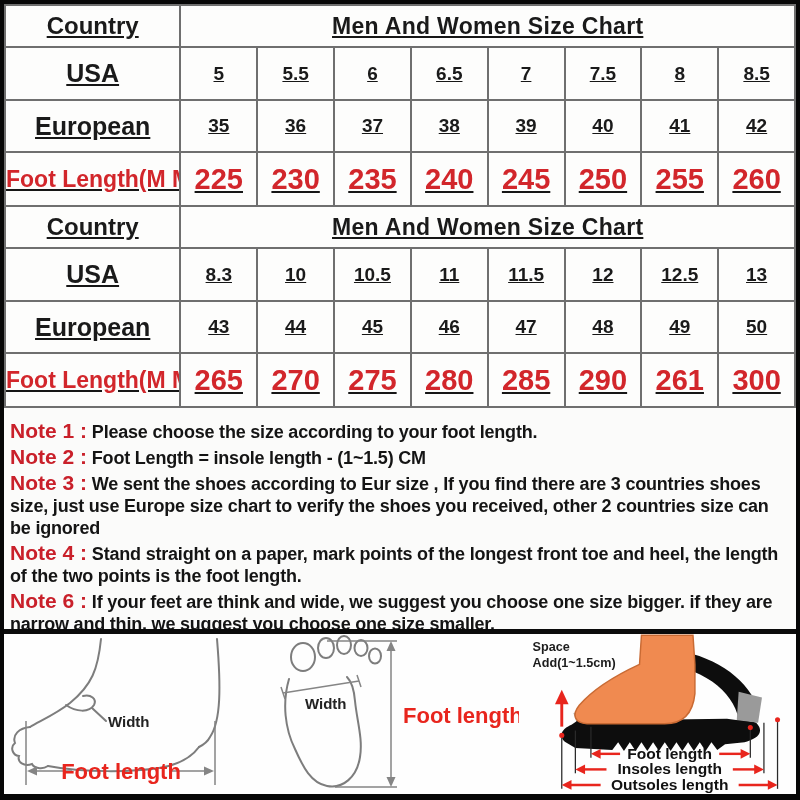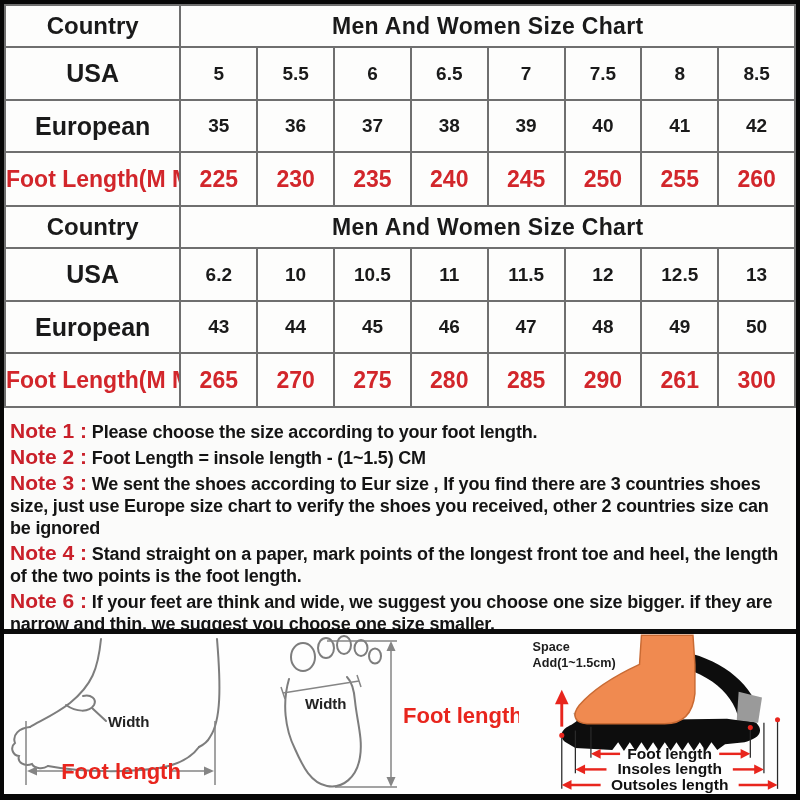--- a/index.html
+++ b/index.html
@@ -3,34 +3,34 @@
 <meta charset="utf-8">
 <style>
   html,body{margin:0;padding:0;background:#000;}
   .page{
     position:relative;width:800px;height:800px;box-sizing:border-box;
     background:#fbfbfa;border:4px solid #070707;border-bottom-width:6px;
     font-family:"Liberation Sans",sans-serif;color:#161616;
     display:flex;flex-direction:column;overflow:hidden;
   }
   
-  table.size{width:100%;border-collapse:collapse;table-layout:fixed;background:#fdfdfc;}
+  table.size{width:100%;border-collapse:collapse;table-layout:fixed;background:#fdfdfc;text-decoration:underline;}
   table.size td,table.size th{
     border:2px solid #6f6f6f;text-align:center;vertical-align:middle;
     padding:0;font-weight:700;color:#1a1a1a;overflow:hidden;white-space:nowrap;
   }
   col.c-label{width:22.2%;}
   tr.r-head{height:42px;} tr.r-usa{height:53px;} tr.r-eu{height:52px;} tr.r-foot{height:54px;}
   .cell-country{font-size:24px;font-weight:700;}
   .cell-chart{font-size:23px;font-weight:700;letter-spacing:.3px;}
   .cell-rowlabel{font-size:25px;font-weight:600;}
   .cell-num{font-size:19px;font-weight:700;}
   .red-row .cell-rowlabel,.red-row .cell-num{color:var(--table-red);}
   .red-row .cell-rowlabel{font-size:23px;}
-  .red-row .cell-num{font-size:23px;}
+  .red-row .cell-num{font-size:29px;}
   
   .notes{flex:1;padding:10px 6px 0 6px;overflow:hidden;background:#fbfbfa;}
   .note{font-size:18px;line-height:1.22;font-weight:600;letter-spacing:-0.2px;color:#141414;}
   .note .np{color:var(--note-red);font-size:21px;font-weight:700;letter-spacing:0;}
   
   .diagrams{
     height:160px;flex:none;background:#fefefe;border-top:5px solid #0b0b0b;
     display:flex;align-items:stretch;
   }
   .diagrams svg{display:block;height:100%;}
@@ -102,21 +102,21 @@
         <col class="c-label">
         <col span="8">
       </colgroup>
     <tbody>
         <tr class="r-head">
       <th class="cell-country">Country</th>
       <th class="cell-chart" colspan="8">Men And Women Size Chart</th>
     </tr>
     <tr class="r-usa">
       <th class="cell-rowlabel">USA</th>
-      <td class="cell-num">6.2</td>
+      <td class="cell-num">8.3</td>
       <td class="cell-num">10</td>
       <td class="cell-num">10.5</td>
       <td class="cell-num">11</td>
       <td class="cell-num">11.5</td>
       <td class="cell-num">12</td>
       <td class="cell-num">12.5</td>
       <td class="cell-num">13</td>
     </tr>
     <tr class="r-eu">
       <th class="cell-rowlabel">European</th>

